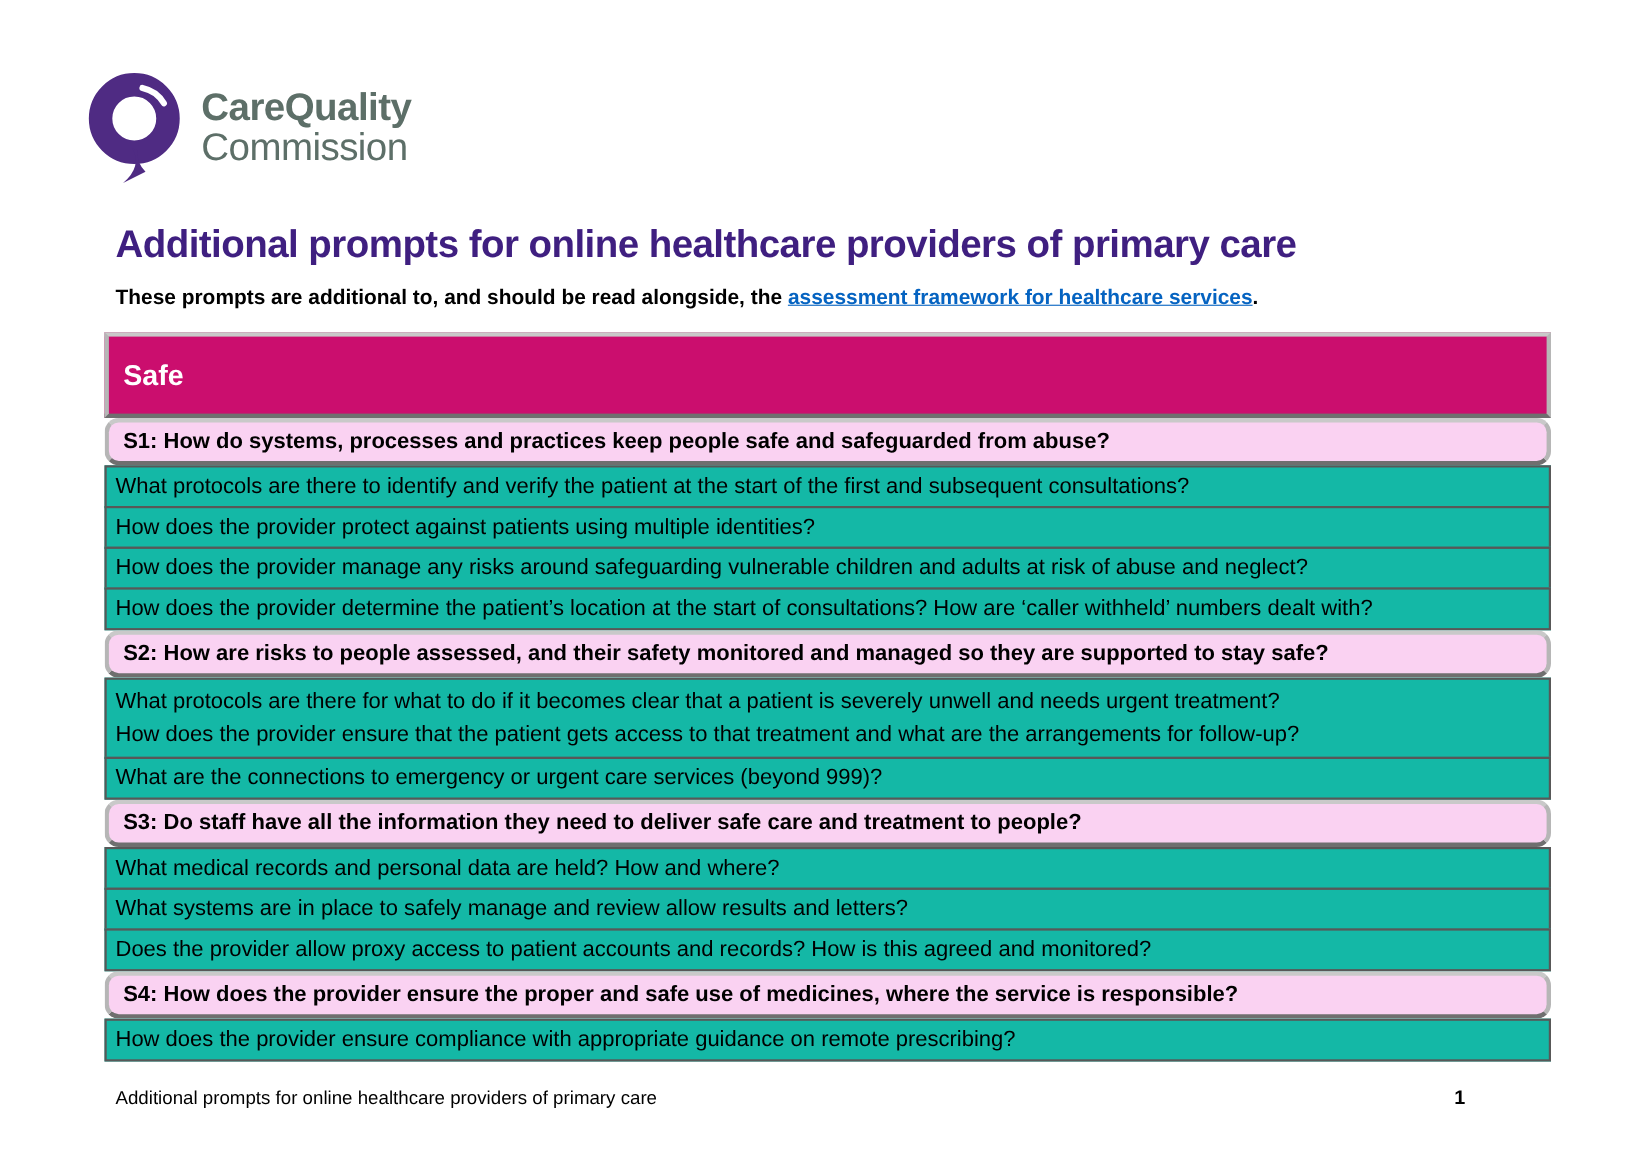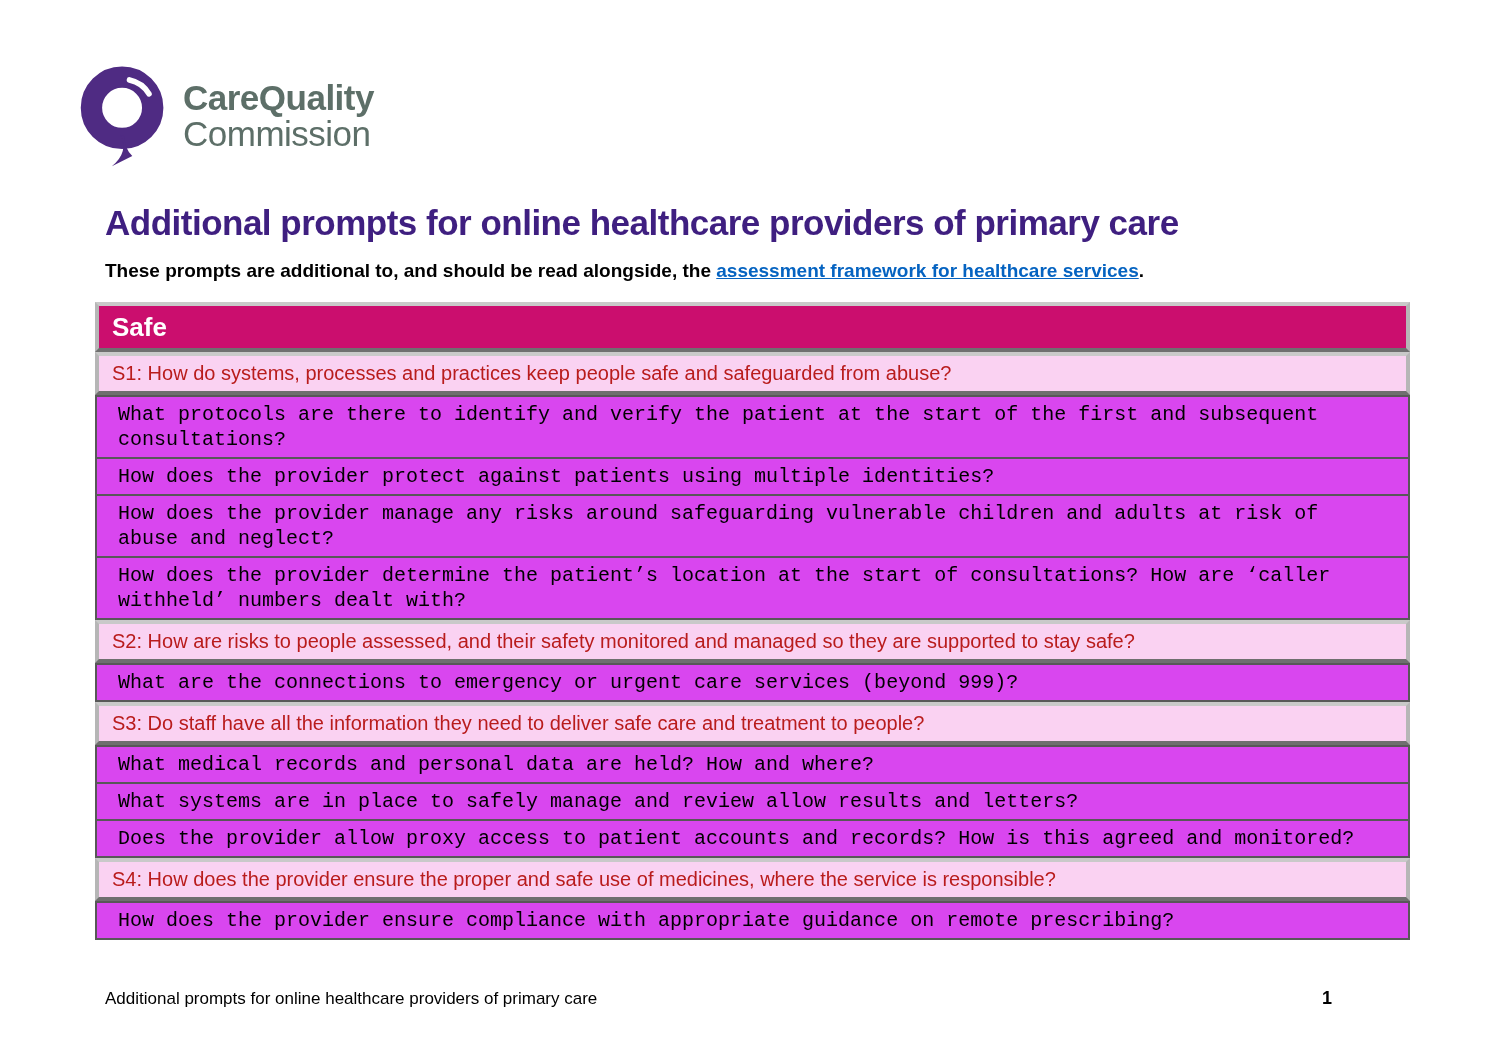--- a/index.html
+++ b/index.html
@@ -42,38 +42,39 @@
     cursor: pointer;
   }
 
   
   .cqc-table { position: absolute; left: 95px; top: 302px; width: 1315px; }
 
   .band {
     border: 4px solid #b6b6b6;
     border-top-color: #c9c9c9;
     border-bottom-color: #6f6f6f;
-    padding: 6px 13px;
+    padding: 20px 13px;
   }
   .band-main {
     background: var(--accent-magenta, #cb0e6e);
     color: #ffffff;
     font-size: 26px; font-weight: bold; line-height: 30px;
   }
   .band-sub {
     background: var(--band-pink, #fad2f2);
-    color: #b91c1c;
-    font-size: 20px; font-weight: normal; line-height: 25px;
+    color: #000000;
+    font-size: 20px; font-weight: bold; line-height: 25px;
     padding: 5px 13px;
+    border-radius: 13px;
   }
   .row {
-    background: #d946ef;
+    background: #14b8a6;
     border: 2px solid #585858;
-    padding: 5px 21px;
-    font-size: 20px; line-height: 25px; font-family: Liberation Mono, monospace;
+    padding: 5px 8px;
+    font-size: 20px; line-height: 25px;
   }
   .row + .row { margin-top: -2px; }
   .row.multi { white-space: pre-line; line-height: 30px; }
 
   
   .footer-text {
     position: absolute; left: 105px; top: 989px;
     font-size: 17px; color: #000;
   }
   .footer-page {
@@ -112,20 +113,22 @@
       <span>S1: How do systems, processes and practices keep people safe and safeguarded from abuse?</span>
     </div>
     <div class="row">What protocols are there to identify and verify the patient at the start of the first and subsequent consultations?</div>
     <div class="row">How does the provider protect against patients using multiple identities?</div>
     <div class="row">How does the provider manage any risks around safeguarding vulnerable children and adults at risk of abuse and neglect?</div>
     <div class="row">How does the provider determine the patient’s location at the start of consultations? How are ‘caller withheld’ numbers dealt with?</div>
 
     <div class="band band-sub">
       <span>S2: How are risks to people assessed, and their safety monitored and managed so they are supported to stay safe?</span>
     </div>
+    <div class="row multi">What protocols are there for what to do if it becomes clear that a patient is severely unwell and needs urgent treatment?
+How does the provider ensure that the patient gets access to that treatment and what are the arrangements for follow-up?</div>
     <div class="row">What are the connections to emergency or urgent care services (beyond 999)?</div>
 
     <div class="band band-sub">
       <span>S3: Do staff have all the information they need to deliver safe care and treatment to people?</span>
     </div>
     <div class="row">What medical records and personal data are held? How and where?</div>
     <div class="row">What systems are in place to safely manage and review allow results and letters?</div>
     <div class="row">Does the provider allow proxy access to patient accounts and records? How is this agreed and monitored?</div>
 
     <div class="band band-sub">

